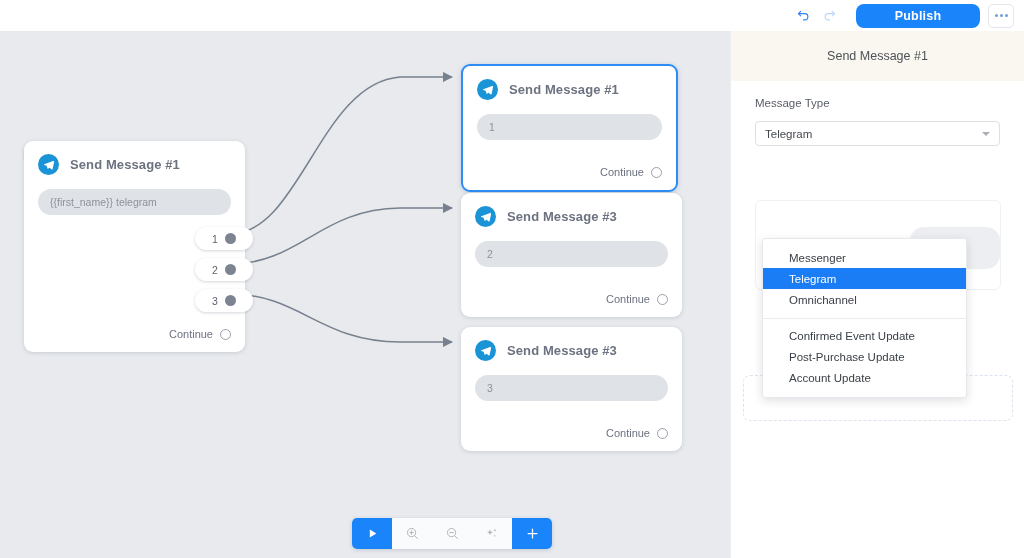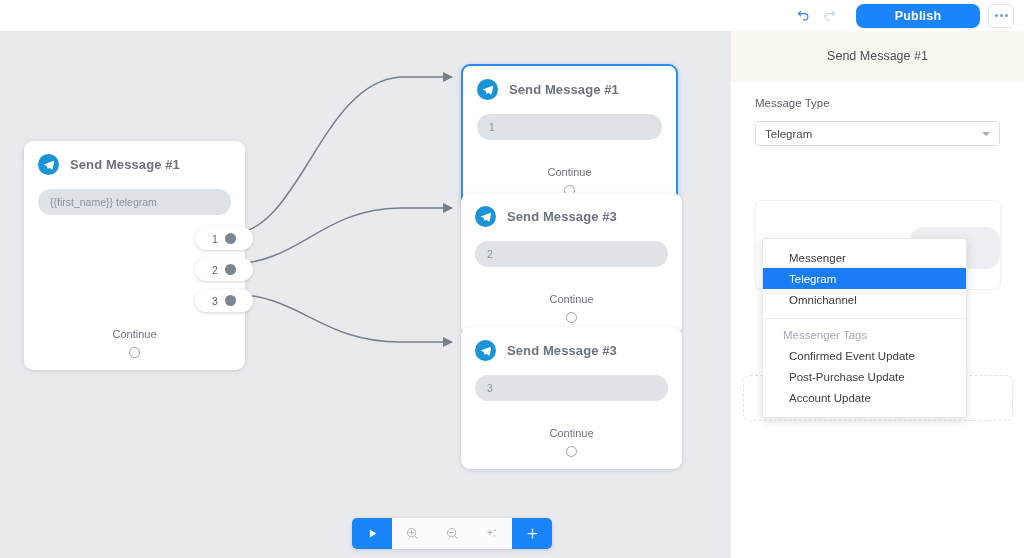--- a/index.html
+++ b/index.html
@@ -75,21 +75,21 @@
   .ports { margin-top: 12px; display: flex; flex-direction: column; align-items: flex-end; gap: 8px; }
   .port {
     background: #fff; border-radius: 13px; height: 23px; width: 58px;
     display: flex; align-items: center; justify-content: center; gap: 7px;
     box-shadow: 0 1px 3px rgba(40,50,70,.2); margin-right: -8px;
     font-size: 10.5px; color: #5d626b; cursor: pointer;
   }
   .port .dot { width: 11px; height: 11px; border-radius: 50%; background: #7c8491; }
   .continue-row {
     display: flex; align-items: center; justify-content: flex-end; gap: 7px;
-    padding: 0 14px 12px 14px; font-size: 11px; color: #6d7280; flex-direction: column;
+    padding: 0 14px 12px 14px; font-size: 11px; color: #6d7280;
   }
   .continue-row.pad { padding-top: 16px; }
   .cont-circle { width: 11px; height: 11px; border-radius: 50%; border: 1.4px solid #9aa0ab; }
 
   
   .bottombar {
     position: absolute; left: 352px; top: 518px; height: 31px;
     background: #fafbfc; border-radius: 5px; display: flex;
     box-shadow: 0 1px 4px rgba(40,50,70,.18); overflow: hidden;
   }
@@ -319,21 +319,20 @@
         <div class="ghost-bubble"></div>
       </div>
 
       <div class="dashed-box"></div>
 
       <div class="dropdown">
         <div class="dd-item">Messenger</div>
         <div class="dd-item active">Telegram</div>
         <div class="dd-item">Omnichannel</div>
         <div class="dd-sep"></div>
-        <div class="dd-group">Messenger Tags</div>
         <div class="dd-item">Confirmed Event Update</div>
         <div class="dd-item">Post-Purchase Update</div>
         <div class="dd-item">Account Update</div>
       </div>
     </div>
   </div>
 
 </div>
 
 </body></html>

